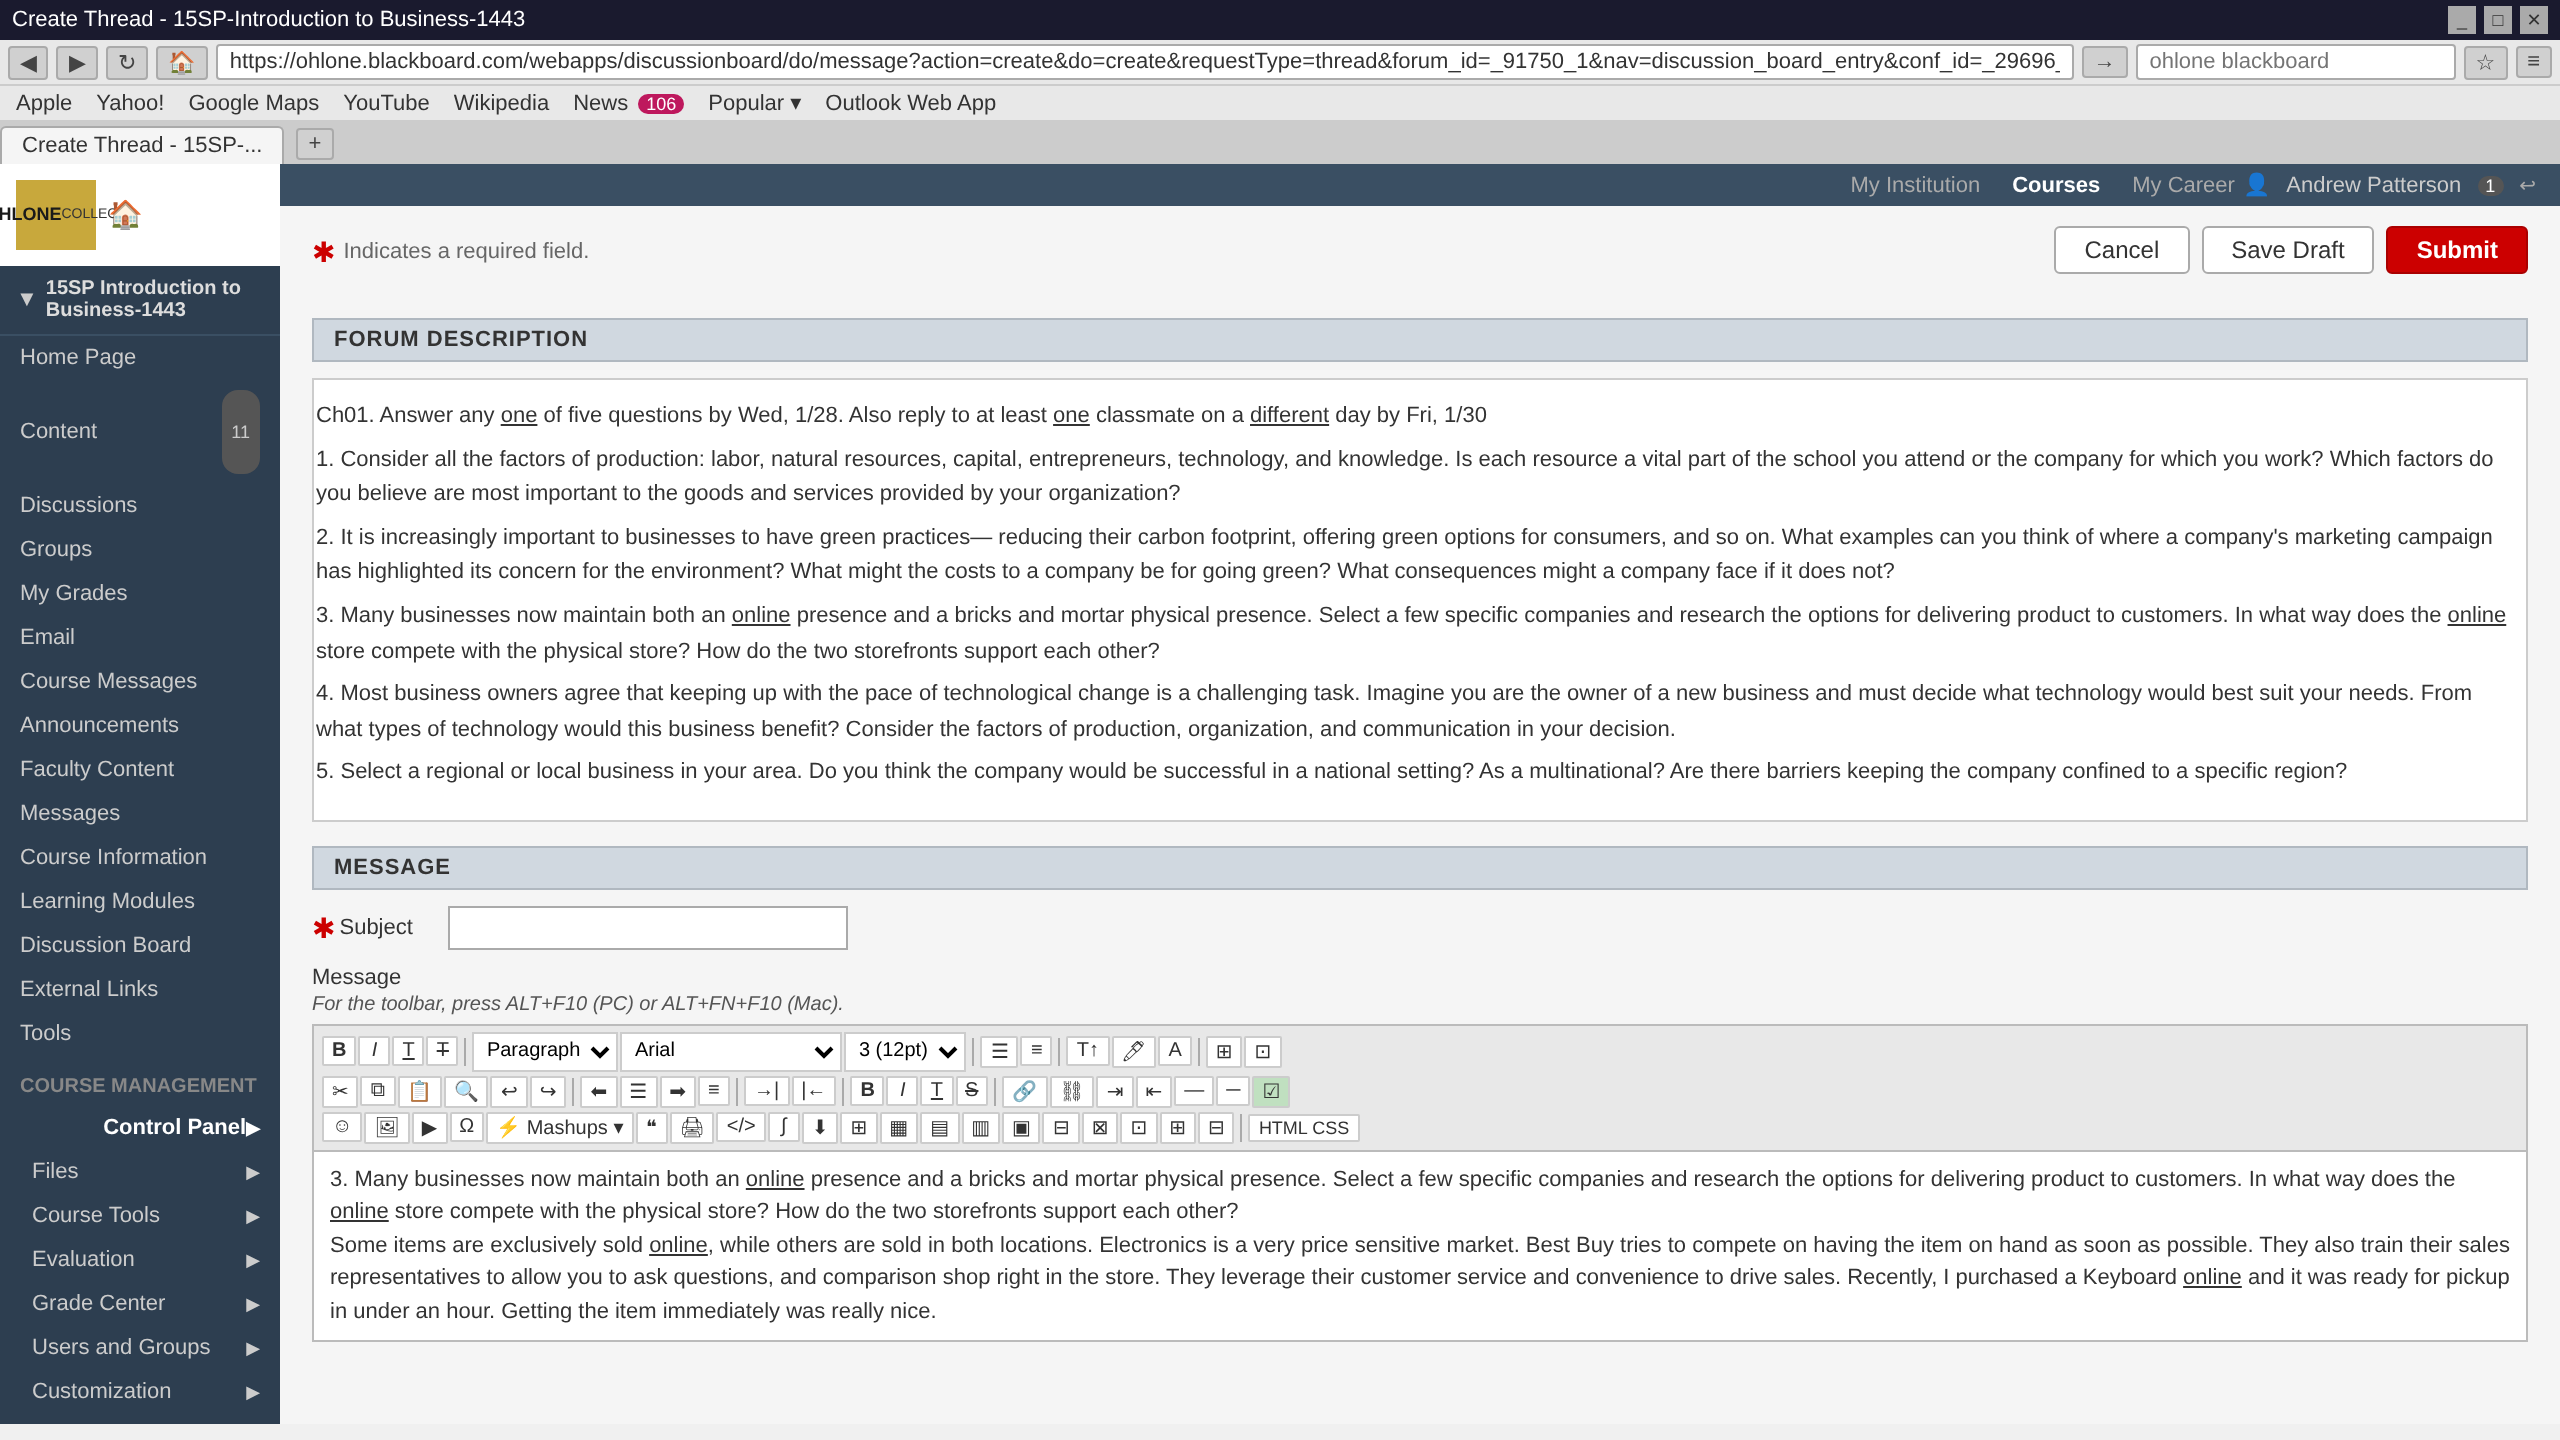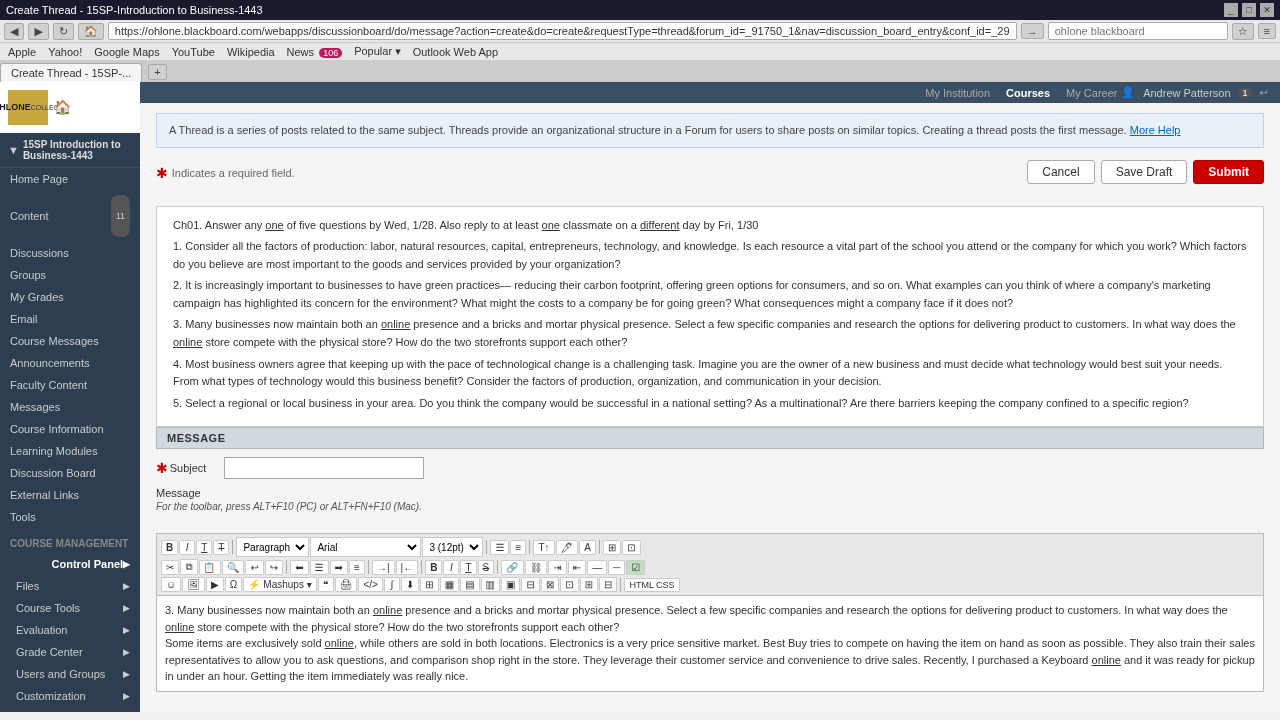--- a/index.html
+++ b/index.html
@@ -5,21 +5,21 @@
     * { box-sizing: border-box; margin: 0; padding: 0; }
     body { font-family: Arial, sans-serif; font-size: 12px; background: #f0f0f0; color: #333; overflow: hidden; }
     .title-bar { background: #1a1a2e; color: white; font-size: 11px; padding: 3px 6px; display: flex; align-items: center; justify-content: space-between; }
     .title-bar-left { display: flex; align-items: center; gap: 6px; }
     .title-bar-controls { display: flex; gap: 4px; }
     .title-bar-btn { width: 14px; height: 14px; background: #aaa; font-size: 9px; display: flex; align-items: center; justify-content: center; cursor: pointer; color: #333; }
 
     .nav-bar { background: #e8e8e8; border-bottom: 1px solid #ccc; padding: 2px 4px; display: flex; align-items: center; gap: 4px; }
     .nav-btn { background: #d0d0d0; border: 1px solid #aaa; border-radius: 2px; padding: 1px 5px; font-size: 11px; cursor: pointer; color: #444; }
     .address-bar { flex: 1; background: white; border: 1px solid #aaa; border-radius: 2px; padding: 2px 6px; font-size: 11px; color: #333; }
-    .search-bar { width: 180px; background: white; border: 1px solid #aaa; border-radius: 2px; padding: 2px 6px; font-size: 11px; }
+    .search-bar { width: 160px; background: white; border: 1px solid #aaa; border-radius: 2px; padding: 2px 6px; font-size: 11px; }
 
     .bookmarks-bar { background: #e8e8e8; border-bottom: 1px solid #ccc; padding: 2px 8px; display: flex; gap: 12px; align-items: center; font-size: 11px; }
     .bookmark-item { color: #333; cursor: pointer; text-decoration: none; }
     .news-badge { background: #be185d; color: white; border-radius: 8px; padding: 0 4px; font-size: 9px; margin-left: 2px; }
 
     .tab-bar { background: #ccc; display: flex; align-items: flex-end; padding-top: 2px; }
     .tab { background: #e8e8e8; border: 1px solid #aaa; border-bottom: none; padding: 3px 10px; font-size: 11px; cursor: pointer; margin-right: 2px; border-radius: 3px 3px 0 0; max-width: 200px; overflow: hidden; white-space: nowrap; text-overflow: ellipsis; }
     .tab.active { background: #f5f5f5; }
 
     
@@ -56,30 +56,30 @@
     .required-note { font-size: 11px; color: #666; margin-bottom: 10px; display: flex; align-items: center; gap: 4px; }
     .required-star { color: #cc0000; font-size: 14px; }
 
     .action-buttons { display: flex; gap: 6px; justify-content: flex-end; margin-bottom: 12px; }
     .btn-cancel { background: white; border: 1px solid #aaa; padding: 4px 14px; font-size: 12px; cursor: pointer; color: #333; border-radius: 3px; }
     .btn-save-draft { background: white; border: 1px solid #aaa; padding: 4px 14px; font-size: 12px; cursor: pointer; color: #333; border-radius: 3px; }
     .btn-submit { background: #cc0000; border: 1px solid #aa0000; padding: 4px 14px; font-size: 12px; cursor: pointer; color: white; border-radius: 3px; font-weight: bold; }
 
     .section-header { background: #d0d8e0; border: 1px solid #b0b8c0; padding: 4px 10px; font-size: 11px; font-weight: bold; color: #333; margin-bottom: 8px; text-transform: uppercase; letter-spacing: 0.5px; }
 
-    .forum-description { background: white; border: 1px solid #ccc; padding: 10px 16px; font-size: 11px; line-height: 1.6; color: #333; }
+    .forum-description { background: white; border: 1px solid #ccc; padding: 10px 1px; margin-bottom: 12px; font-size: 11px; line-height: 1.6; color: #333; }
     .forum-description p { margin-bottom: 4px; }
 
     .message-section { margin-top: 8px; }
     .subject-row { display: flex; align-items: center; gap: 8px; margin-bottom: 8px; }
     .subject-label { font-size: 11px; color: #333; display: flex; align-items: center; gap: 2px; min-width: 60px; }
     .subject-input { border: 1px solid #aaa; padding: 4px 6px; font-size: 11px; width: 200px; }
 
     .message-label-row { font-size: 11px; color: #333; margin-bottom: 2px; }
-    .toolbar-hint { font-size: 10px; color: #555; margin-bottom: 21px; font-style: italic; }
+    .toolbar-hint { font-size: 10px; color: #555; margin-bottom: 4px; font-style: italic; }
 
     .editor-toolbar { background: #e8e8e8; border: 1px solid #bbb; border-bottom: none; padding: 2px 4px; }
     .toolbar-row { display: flex; align-items: center; gap: 1px; flex-wrap: wrap; padding: 1px 0; }
     .toolbar-btn { background: white; border: 1px solid #ccc; padding: 1px 4px; font-size: 10px; cursor: pointer; min-width: 16px; text-align: center; color: #333; border-radius: 1px; }
     .toolbar-separator { width: 1px; background: #aaa; height: 14px; margin: 0 2px; }
     .toolbar-select { border: 1px solid #ccc; background: white; font-size: 10px; padding: 1px 2px; height: 20px; }
 
     .editor-body { background: white; border: 1px solid #bbb; min-height: 80px; max-height: 100px; overflow-y: auto; padding: 6px 8px; font-size: 11px; line-height: 1.5; color: #333; }
 
     
@@ -247,37 +247,34 @@
           <span>👤</span>
           <span>Andrew Patterson</span>
           <span style="background:#555; color:white; border-radius:8px; padding:0 4px; font-size:9px;">1</span>
           <span style="font-size:10px; color:#aaa; cursor:pointer;">↩</span>
         </div>
       </div>
     </div>
 
     <div class="page-content">
 
-      <div class="info-box">
-        <span>A Thread is a series of posts related to the same subject. Threads provide an organizational structure in a Forum for users to share posts on similar topics. Creating a thread posts the first message.</span>
-        <a href="#">More Help</a>
-      </div>
 
       <div style="display:flex; justify-content:space-between; align-items:center; margin-bottom:10px;">
         <div class="required-note">
           <span class="required-star">✱</span>
           <span>Indicates a required field.</span>
         </div>
         <div class="action-buttons">
           <button class="btn-cancel">Cancel</button>
           <button class="btn-save-draft">Save Draft</button>
           <button class="btn-submit">Submit</button>
         </div>
       </div>
 
+      <div class="section-header">FORUM DESCRIPTION</div>
       <div class="forum-description">
         <p>Ch01. Answer any <u>one</u> of five questions by Wed, 1/28. Also reply to at least <u>one</u> classmate on a <u>different</u> day by Fri, 1/30</p>
         <p>1. Consider all the factors of production: labor, natural resources, capital, entrepreneurs, technology, and knowledge. Is each resource a vital part of the school you attend or the company for which you work? Which factors do you believe are most important to the goods and services provided by your organization?</p>
         <p>2. It is increasingly important to businesses to have green practices— reducing their carbon footprint, offering green options for consumers, and so on. What examples can you think of where a company's marketing campaign has highlighted its concern for the environment? What might the costs to a company be for going green? What consequences might a company face if it does not?</p>
         <p>3. Many businesses now maintain both an <u>online</u> presence and a bricks and mortar physical presence. Select a few specific companies and research the options for delivering product to customers. In what way does the <u>online</u> store compete with the physical store? How do the two storefronts support each other?</p>
         <p>4. Most business owners agree that keeping up with the pace of technological change is a challenging task. Imagine you are the owner of a new business and must decide what technology would best suit your needs. From what types of technology would this business benefit? Consider the factors of production, organization, and communication in your decision.</p>
         <p>5. Select a regional or local business in your area. Do you think the company would be successful in a national setting? As a multinational? Are there barriers keeping the company confined to a specific region?</p>
       </div>
 
       <div class="section-header">MESSAGE</div>

